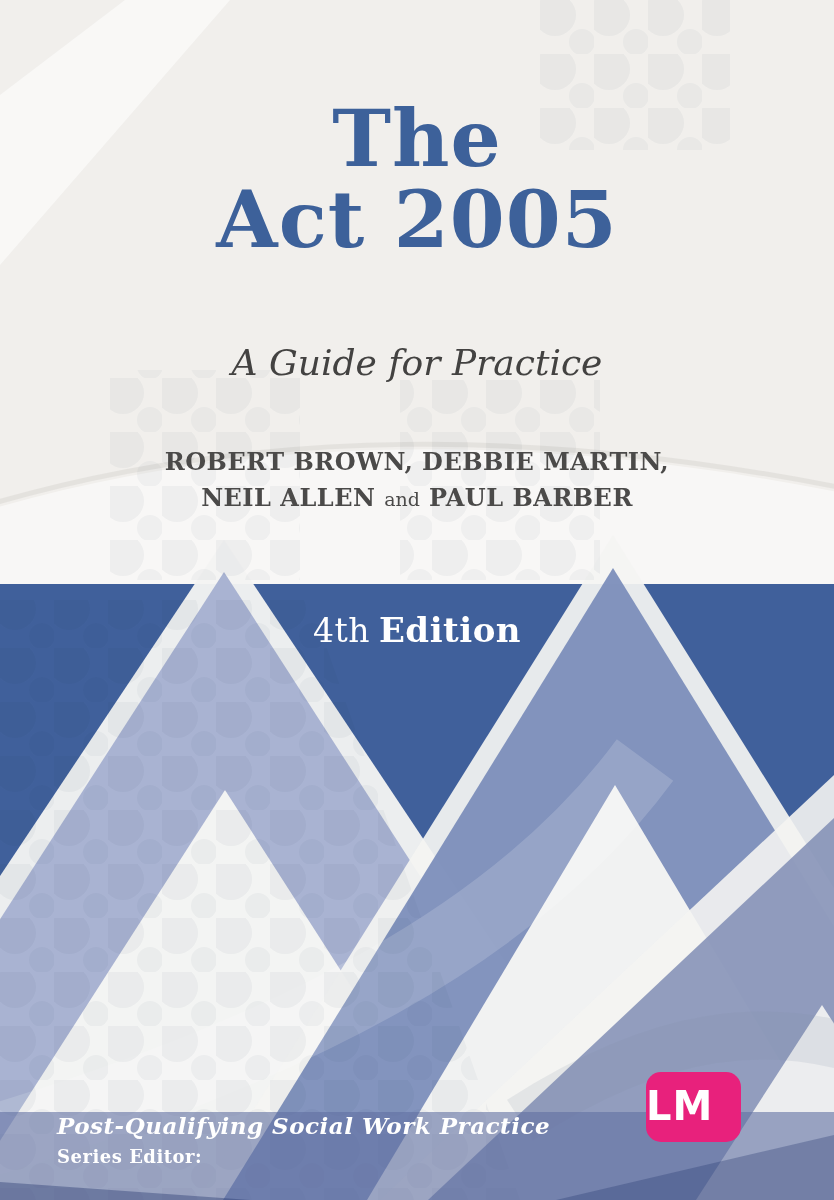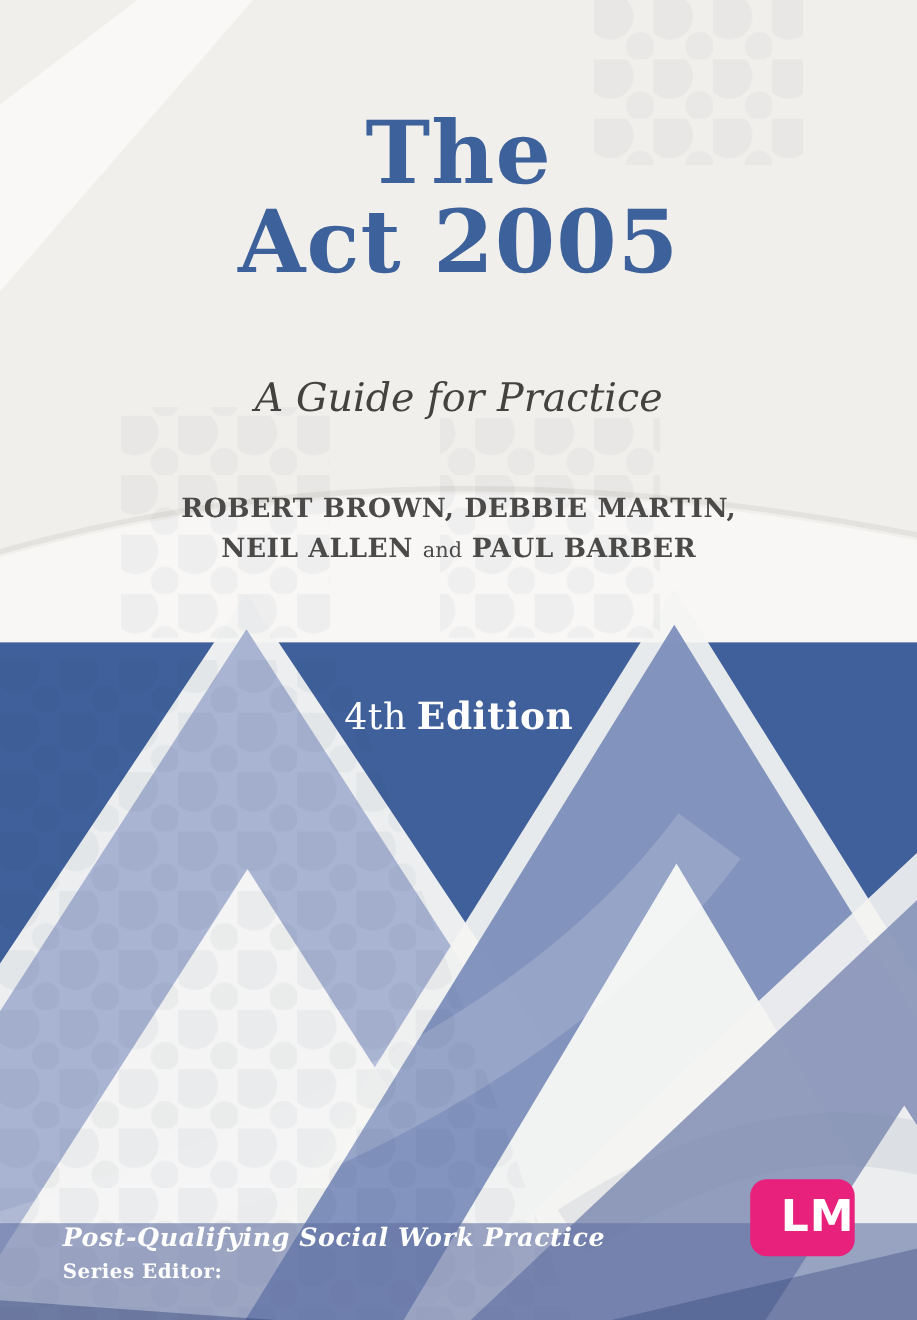--- a/index.html
+++ b/index.html
@@ -32,40 +32,40 @@
     color:var(--text_dark,#434241);
     letter-spacing:0px;
   }
   .authors{
     top:444px;
     font-size:24px;line-height:36px;font-weight:bold;
     color:#4b4a49;letter-spacing:0.5px;
   }
   .authors .conj{font-size:19px;font-weight:normal;letter-spacing:0;}
   .edition{
-    top:632px;color:#ffffff;letter-spacing:0.5px;
+    top:610px;color:#ffffff;letter-spacing:0.5px;
   }
   .edition .num{font-size:33px;font-weight:normal;}
   .edition .word{font-size:34px;font-weight:bold;margin-left:9px;}
   .series-title{
     position:absolute;left:57px;top:1112px;
     font-size:23px;font-weight:bold;font-style:italic;
     color:#ffffff;letter-spacing:0.5px;
   }
   .series-editor{
     position:absolute;left:57px;top:1146px;
     display:flex;align-items:baseline;color:#ffffff;flex-direction:column;
   }
   .series-editor .label{font-size:18px;font-weight:bold;margin-right:9px;letter-spacing:0.5px;}
   .series-editor .name{font-size:27px;font-weight:normal;}
   .logo{
-    position:absolute;left:682px;top:1072px;width:95px;height:70px;
+    position:absolute;left:646px;top:1072px;width:95px;height:70px;
     background:var(--logo_pink,#e8217c);
     border-radius:15px;
-    display:flex;align-items:center;justify-content:flex-end;
+    display:flex;align-items:center;justify-content:flex-start;
   }
   .logo .lm{
     font-family:"DejaVu Sans","Liberation Sans",sans-serif;
     font-size:40px;font-weight:bold;color:#ffffff;letter-spacing:1px;
     margin-top:-3px;
   }
 </style>
 </head>
 <body>
 

